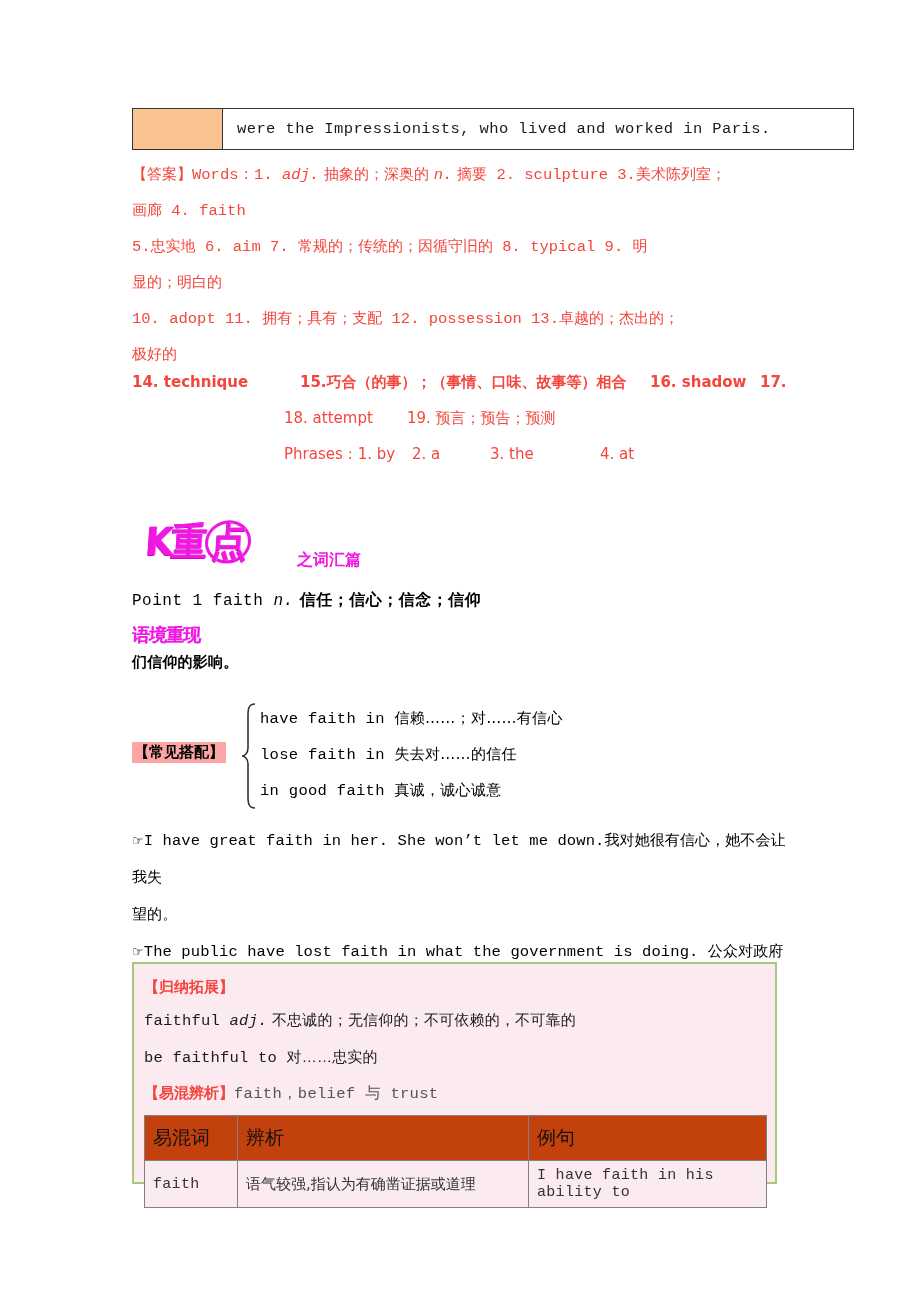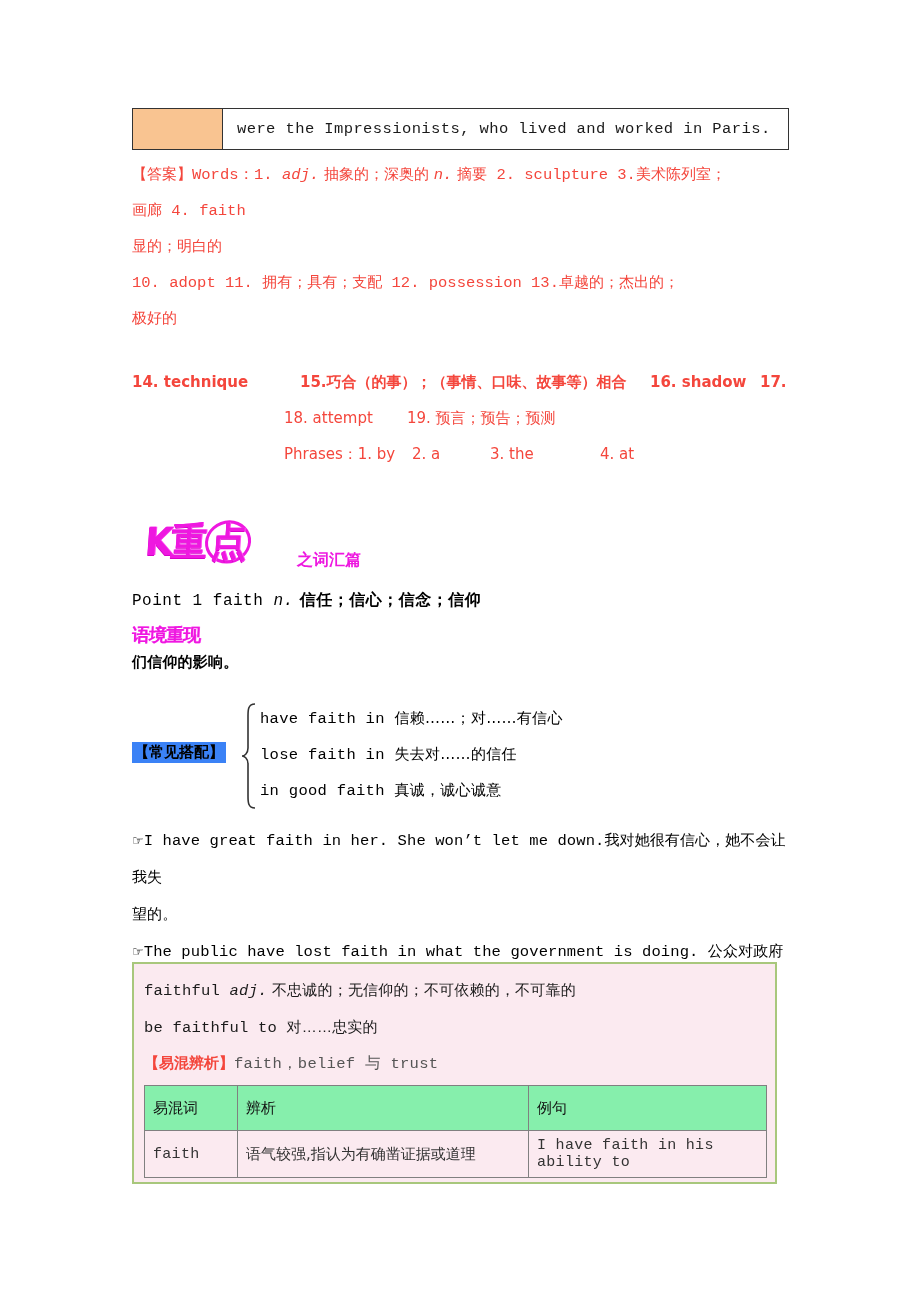--- a/index.html
+++ b/index.html
@@ -20,21 +20,21 @@
     left: 0; top: 0;
     width: 920px;
     height: 1302px;
   }
 
   
   .top-table {
     position: absolute;
     left: 132px;
     top: 108px;
-    width: 657px;
+    width: 722px;
     height: 42px;
     border: 1px solid #333;
     box-sizing: border-box;
     display: flex;
     background: #fff;
   }
   .top-table .cell-orange {
     width: 90px;
     background: #f9c491;
     border-right: 1px solid #333;
@@ -154,21 +154,21 @@
     position: absolute;
     left: 132px;
     top: 700px;
     width: 600px;
     height: 112px;
   }
   .colloc-label {
     position: absolute;
     left: 0;
     top: 42px;
-    background: #3b82f6;
+    background: #fca5a5;
     color: #000;
     font-family: "DejaVu Sans", sans-serif;
     font-weight: bold;
     font-size: 15px;
     padding: 1px 2px;
     white-space: nowrap;
   }
   .brace {
     position: absolute;
     left: 108px;
@@ -261,24 +261,24 @@
     table-layout: fixed;
   }
   .inner-table th, .inner-table td {
     border: 1px solid #808080;
     padding: 6px 8px;
     text-align: left;
     vertical-align: middle;
     font-weight: normal;
   }
   .inner-table thead th {
-    background: #86efac;
+    background: #c2410c;
     height: 32px;
     font-family: "DejaVu Sans", sans-serif;
-    font-size: 15px;
+    font-size: 19px;
     color: #111;
   }
   .inner-table tbody td {
     background: #fbeaf0;
     height: 34px;
     font-size: 15px;
     color: #333;
     letter-spacing: .3px;
   }
   .inner-table tbody td.cn-cell {
@@ -302,20 +302,23 @@
   <div class="answers">
 
     <div class="ans-line">
       <span class="cn">【答案】</span><span>Words：1. </span><span class="it">adj.</span><span class="cn"> 抽象的；深奥的 </span><span class="it">n.</span><span class="cn"> 摘要</span><span>        2. sculpture</span><span>        3.</span><span class="cn">美术陈列室；</span>
     </div>
 
     <div class="ans-line">
       <span class="cn">画廊</span><span>     4. faith</span>
     </div>
 
+    <div class="ans-line">
+      <span>5.</span><span class="cn">忠实地</span><span>     6. aim</span><span>      7. </span><span class="cn">常规的；传统的；因循守旧的</span><span>     8. typical</span><span>     9. </span><span class="cn">明</span>
+    </div>
 
     <div class="ans-line">
       <span class="cn">显的；明白的</span>
     </div>
 
     <div class="ans-line">
       <span>10. adopt</span><span>     11. </span><span class="cn">拥有；具有；支配</span><span>      12. possession</span><span>       13.</span><span class="cn">卓越的；杰出的；</span>
     </div>
 
     <div class="ans-line">
@@ -393,20 +396,21 @@
     </div>
     <div class="ex-line">
       <span class="hand">☞</span><span>The public have lost faith in what the government is doing. </span><span class="ex-cn">公众对政府的所作所</span>
     </div>
     <div class="ex-line">
       <span class="ex-cn">为失去了信心。</span>
     </div>
   </div>
 
   <div class="green-box">
+    <div class="gb-title">【归纳拓展】</div>
 
     <div class="gb-line">
       <span>faithful </span><span class="it">adj.</span><span class="cn3"> 不忠诚的；无信仰的；不可依赖的，不可靠的</span>
     </div>
 
     <div class="gb-line">
       <span>be faithful to </span><span class="cn3">对……忠实的</span>
     </div>
 
     <div class="gb-sub">

